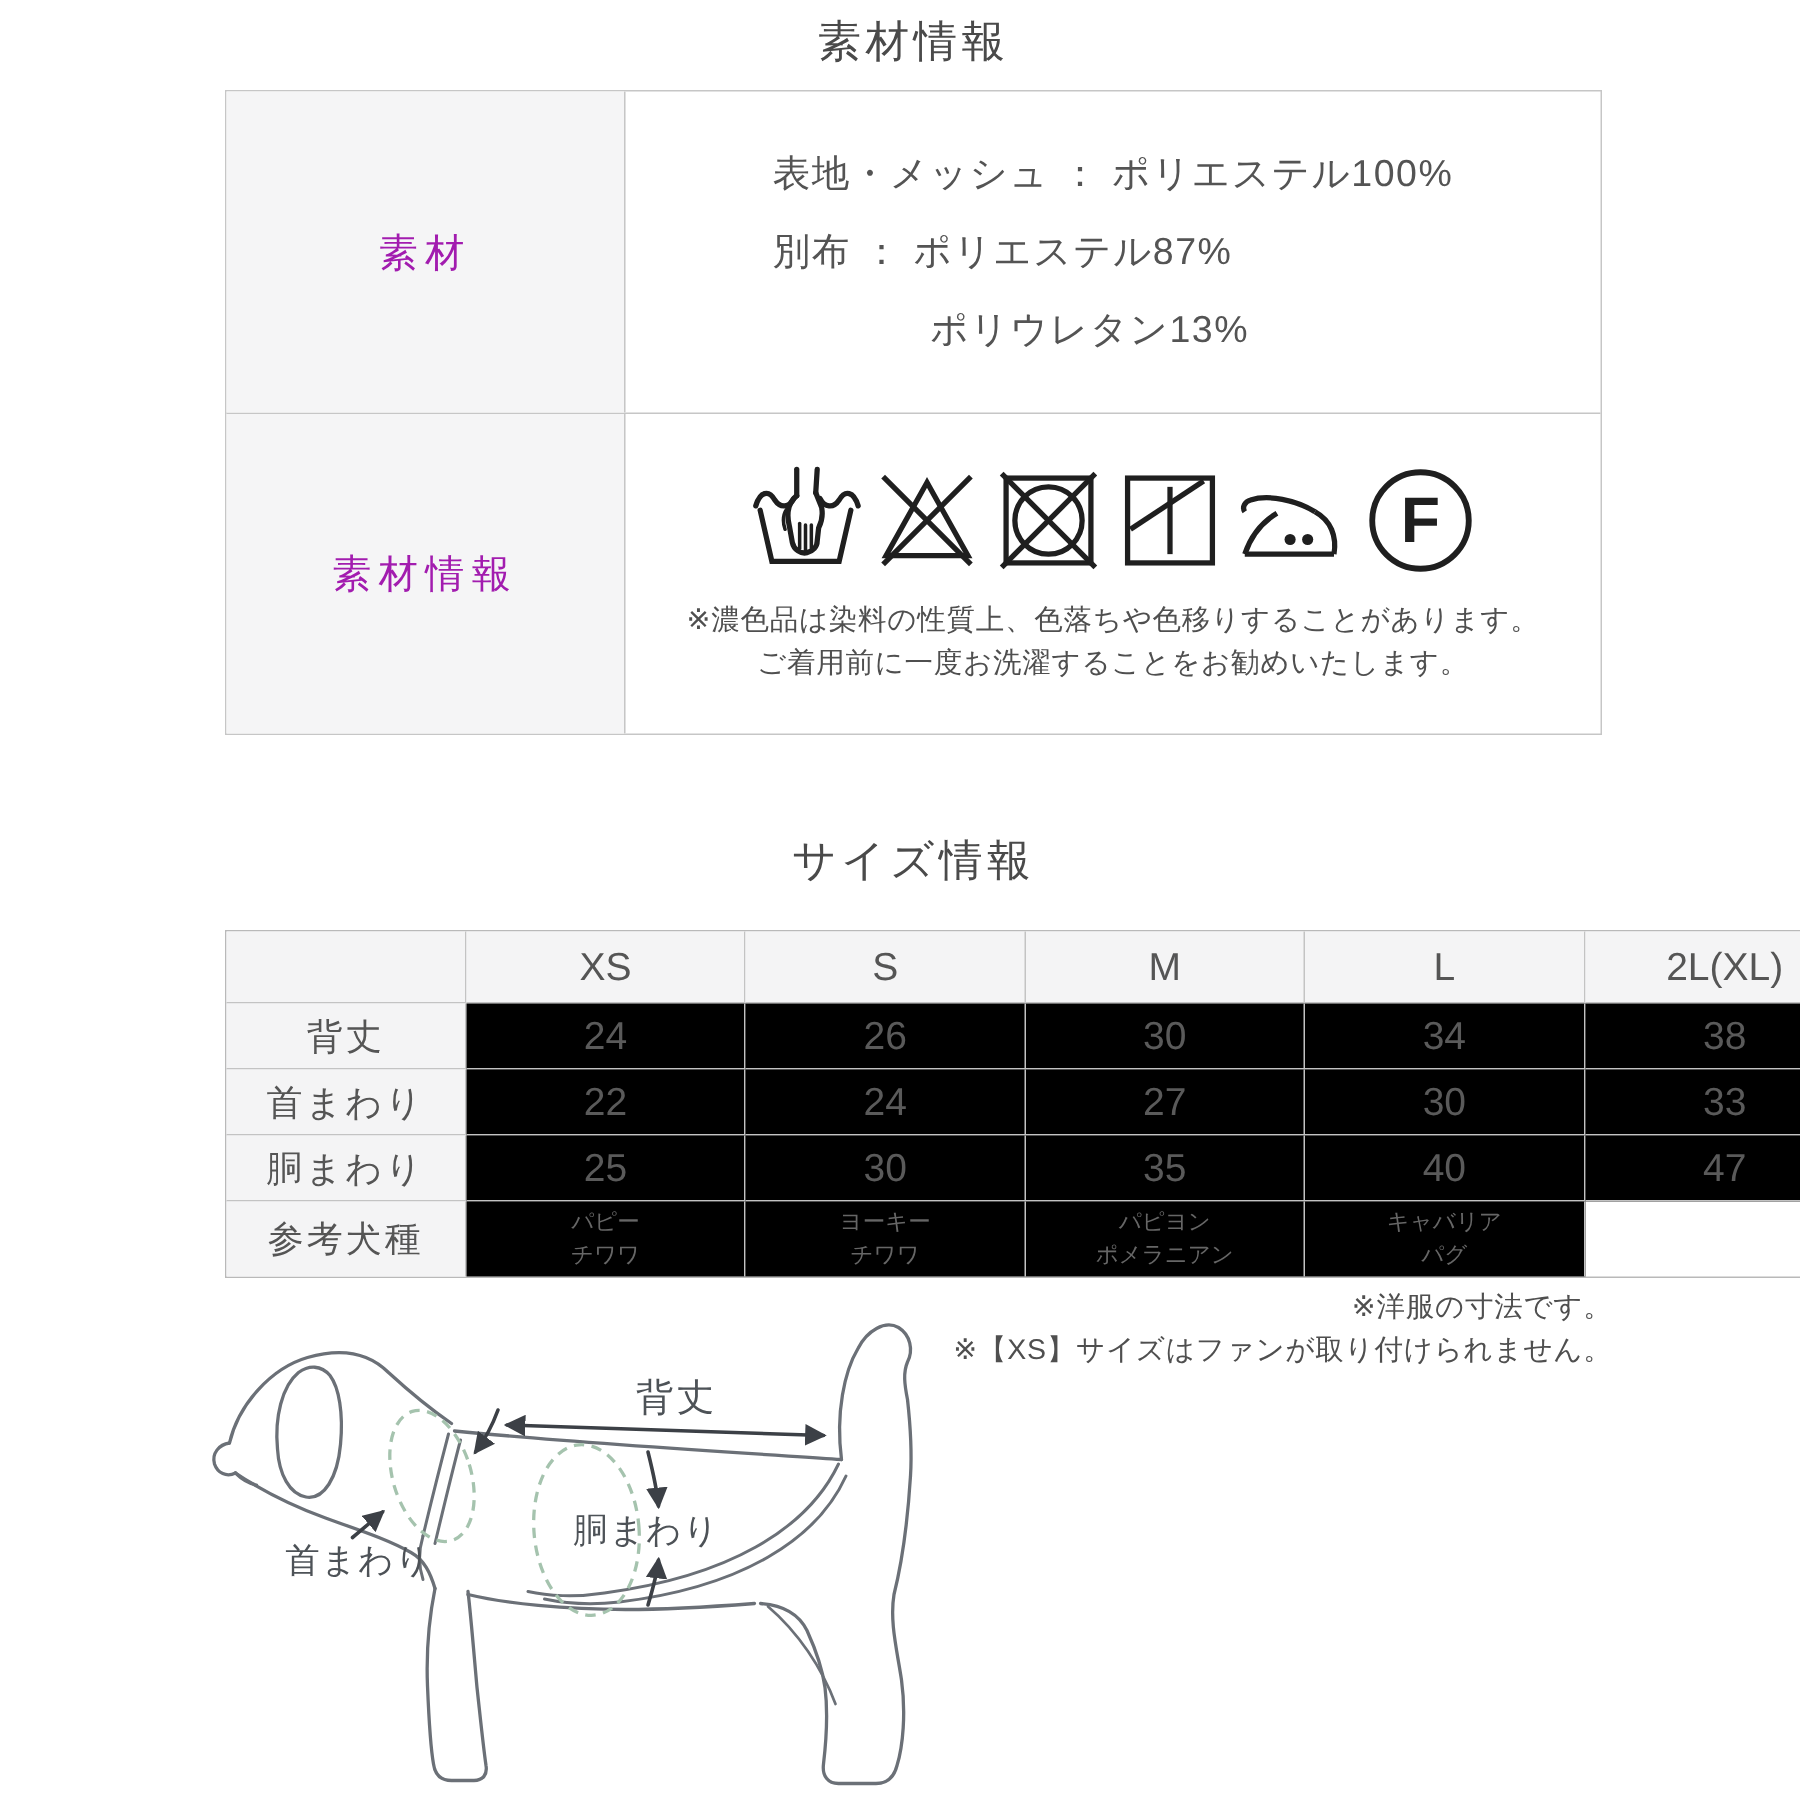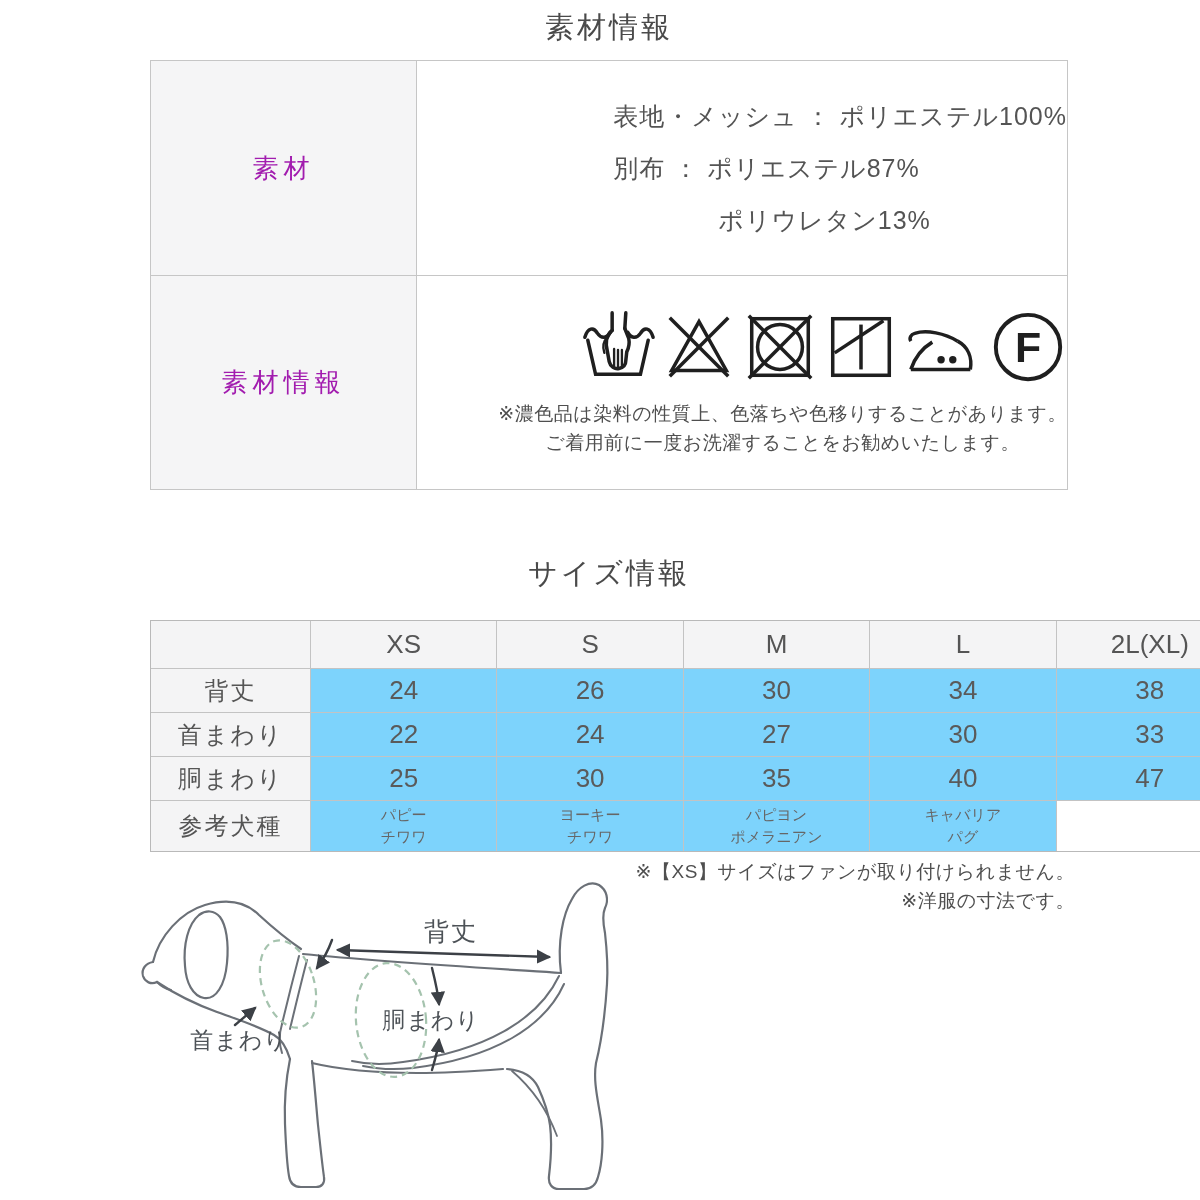--- a/index.html
+++ b/index.html
@@ -23,41 +23,41 @@
   }
   .mat-row { display:flex; height:214px; }
   .mat-row + .mat-row { border-top:1px solid #c6c6c6; }
   .mat-label {
     width:266px; background:#f5f5f6; border-right:1px solid #c6c6c6;
     display:flex; align-items:center; justify-content:center;
     font-size:26px; letter-spacing:5px; color:#a21caf;
   }
   .mat-content {
     flex:1; display:flex; flex-direction:column;
-    align-items:flex-end; justify-content:center;
+    align-items:center; justify-content:center;
   }
   .mat-lines { font-size:25px; line-height:2.08; letter-spacing:1px; color:#545454; }
   .mat-line-indent { padding-left:105px; }
 
   .care-icons { display:flex; align-items:center; gap:5px; margin-bottom:13px; }
   .care-icons svg { display:block; }
   .care-notes { font-size:19px; line-height:1.55; text-align:center; color:#4f4f4f; letter-spacing:0.5px; }
 
   
   .size-table {
     position:absolute; left:150px; top:620px; width:1094px;
     display:grid;
     grid-template-columns:160px repeat(5,1fr);
     grid-template-rows:48px 44px 44px 44px 50px;
     border:1px solid #b9b9b9;
   }
   .sz-cell {
     border-right:1px solid #c3c3c3; border-bottom:1px solid #c3c3c3;
     display:flex; align-items:center; justify-content:center;
-    font-size:26px; color:#5a5a5a; background:#7dd3fc;
+    font-size:26px; color:#5a5a5a; background:#000000;
   }
   .sz-cell:nth-child(6n) { border-right:none; }
   .sz-head { background:#f4f4f5; font-size:26px; color:#555; }
   .sz-label { background:#f4f4f5; font-size:24px; letter-spacing:2px; color:#555; }
   .sz-breed { flex-direction:column; font-size:15px; line-height:1.5; color:#666; }
   .sz-last { border-bottom:none; }
 
   .size-notes {
     position:absolute; right:125px; top:857px; text-align:right;
     font-size:19px; line-height:1.55; color:#4f4f4f; letter-spacing:0.5px;
@@ -193,22 +193,22 @@
       <span>パピヨン</span>
       <span>ポメラニアン</span>
     </div>
     <div class="sz-cell sz-breed sz-last">
       <span>キャバリア</span>
       <span>パグ</span>
     </div>
   </div>
 
   <div class="size-notes">
+    <div>※洋服の寸法です。</div>
     <div>※【XS】サイズはファンが取り付けられません。</div>
-    <div>※洋服の寸法です。</div>
   </div>
 
   <svg class="dog-diagram" width="620" height="330" viewBox="0 0 620 330">
     <defs>
       <marker id="ah" viewBox="0 0 10 10" refX="8.5" refY="5" markerWidth="6" markerHeight="6" orient="auto-start-reverse">
         <path d="M0,0 L10,5 L0,10 Z" fill="#3c4046"></path>
       </marker>
     </defs>
 
     <g fill="none" stroke="#6b7077" stroke-width="2.2" stroke-linecap="round" stroke-linejoin="round">

